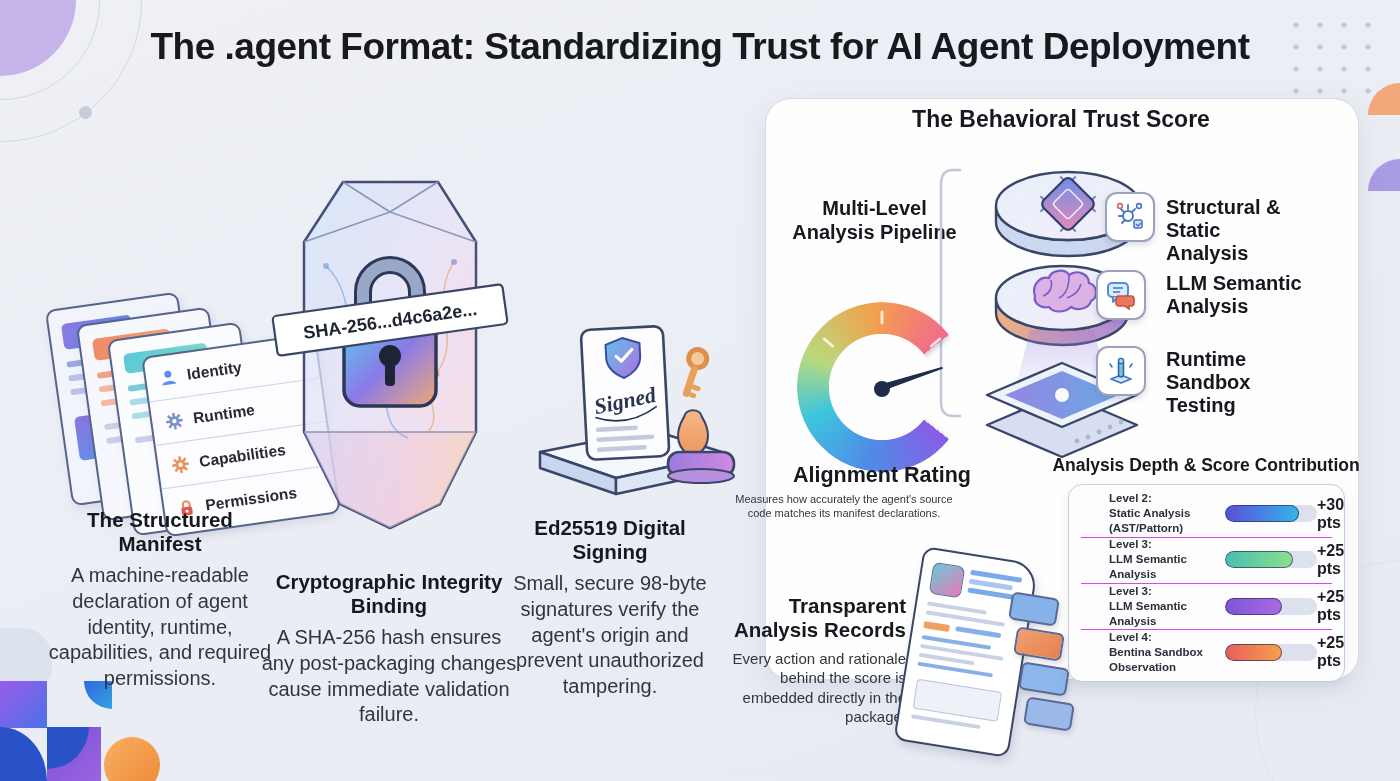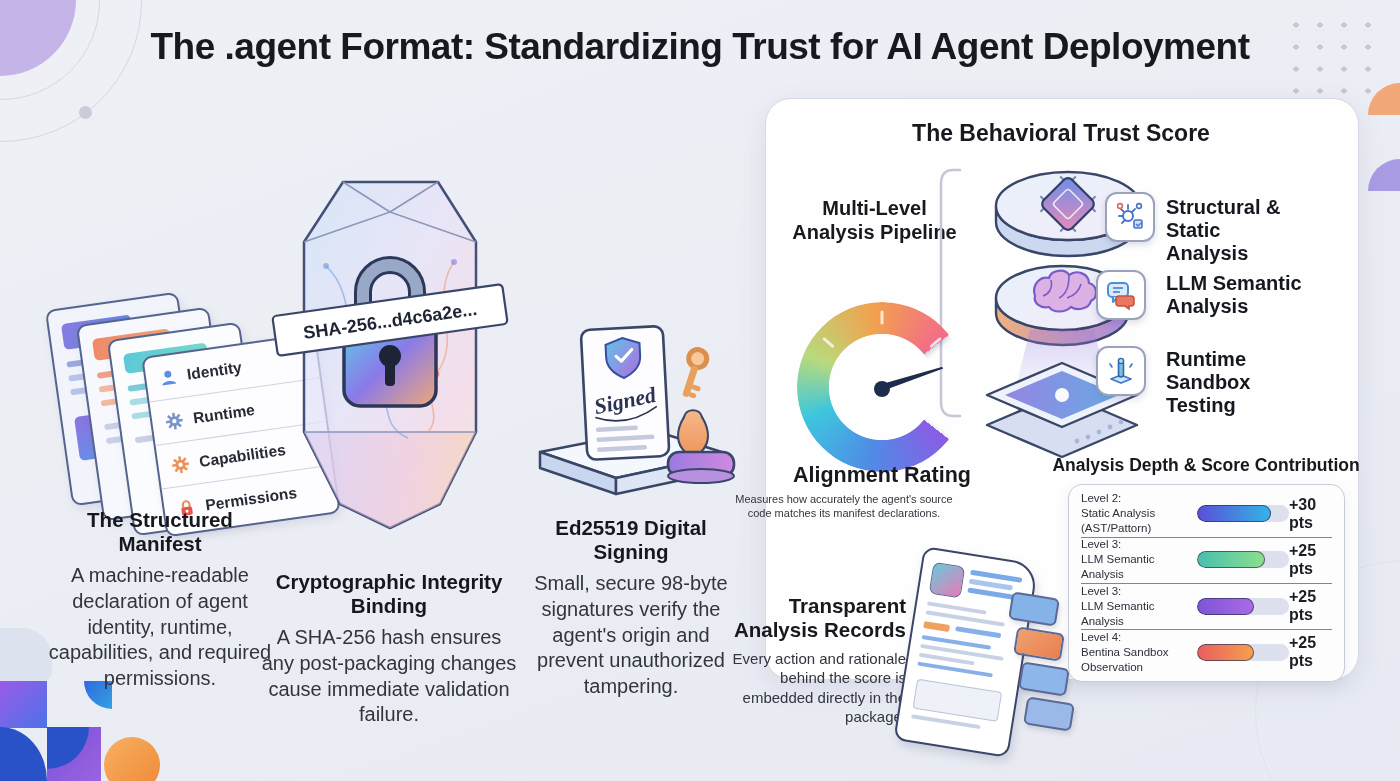--- a/index.html
+++ b/index.html
@@ -44,25 +44,25 @@
   .mrow{display:flex;align-items:center;gap:9px;height:43px;padding:0 8px 0 12px;border-bottom:1px solid #ccd3e3;}
   .mrow:last-child{border-bottom:none;}
   .mrow svg{flex:0 0 auto;}
   .mlabel{font-size:15.5px;font-weight:700;color:#262a33;}
   
   .tb{position:absolute;text-align:center;}
   .tb h3{margin:0;font-size:20.5px;font-weight:700;line-height:1.18;color:#16181e;}
   .tb p{margin:7px 0 0;font-size:20px;line-height:1.28;color:#32353d;}
   .tb-manifest{left:45px;top:508px;width:230px;}
   .tb-crypto{left:258px;top:570px;width:262px;}
-  .tb-sign{left:521px;top:516px;width:220px;}
+  .tb-sign{left:500px;top:516px;width:220px;}
   
   .panel{position:absolute;left:765px;top:98px;width:592px;height:580px;background:#fefefe;
     border:1.5px solid #d6d9e6;border-radius:26px;box-shadow:0 8px 28px rgba(90,100,140,.12);}
-  .h-right{position:absolute;left:765px;top:120px;width:592px;text-align:center;font-size:23px;font-weight:700;}
+  .h-right{position:absolute;left:765px;top:106px;width:592px;text-align:center;font-size:23px;font-weight:700;}
   .pipe-label{position:absolute;left:792px;top:197px;width:165px;text-align:center;font-size:20px;font-weight:700;line-height:1.18;}
   .stage-label{position:absolute;font-size:20px;font-weight:700;line-height:1.15;color:#15181f;}
   .sl1{left:1166px;top:196px;width:140px;}
   .sl2{left:1166px;top:272px;width:150px;}
   .sl3{left:1166px;top:348px;width:150px;}
   .badge{position:absolute;width:46px;height:46px;background:#fff;border:2px solid #9aa2bc;border-radius:12px;
     box-shadow:0 3px 6px rgba(70,80,120,.18);display:flex;align-items:center;justify-content:center;}
   
   .gauge{position:absolute;left:797px;top:302px;width:170px;height:170px;}
   .gauge-ring{position:absolute;inset:0;border-radius:50%;
@@ -84,21 +84,21 @@
     background:#fff;border:2.5px solid #3a4668;border-radius:12px 26px 12px 12px;box-shadow:3px 5px 10px rgba(70,80,120,.18);}
   .scroll .sbar{position:absolute;border-radius:2px;}
   .tab{position:absolute;width:44px;height:24px;border-radius:6px;border:2px solid #5a6a94;box-shadow:2px 3px 5px rgba(70,80,120,.18);}
   
   .contrib-h{position:absolute;left:1050px;top:455px;width:312px;text-align:center;font-size:17.5px;font-weight:700;}
   .contrib{position:absolute;left:1068px;top:484px;width:277px;height:198px;background:#fdfdfe;border:1.5px solid #c8ccda;
     border-radius:14px;box-shadow:0 4px 12px rgba(90,100,140,.10);padding:6px 12px;box-sizing:border-box;
     display:flex;flex-direction:column;justify-content:space-around;}
   .c-row{display:flex;align-items:center;height:44px;border-top:1px solid #d946ef;}
   .c-row:first-child{border-top:none;}
-  .c-label{flex:0 0 116px;font-size:11.5px;font-weight:400;color:#2b2f3a;line-height:1.3;}
+  .c-label{flex:0 0 116px;font-size:11.5px;font-weight:700;color:#2b2f3a;line-height:1.3;margin-left:28px;}
   .c-name{white-space:pre-line;display:block;}
   .c-track{flex:0 0 92px;height:17px;border-radius:9px;background:#dde1ed;overflow:hidden;}
   .c-fill{height:100%;border-radius:9px;border:1.5px solid rgba(35,45,80,.65);box-sizing:border-box;}
   .c-pts{margin-left:auto;font-size:16px;font-weight:700;color:#1a1d24;}
   
   .abs{position:absolute;}
 </style>
 </head>
 <body>
 

